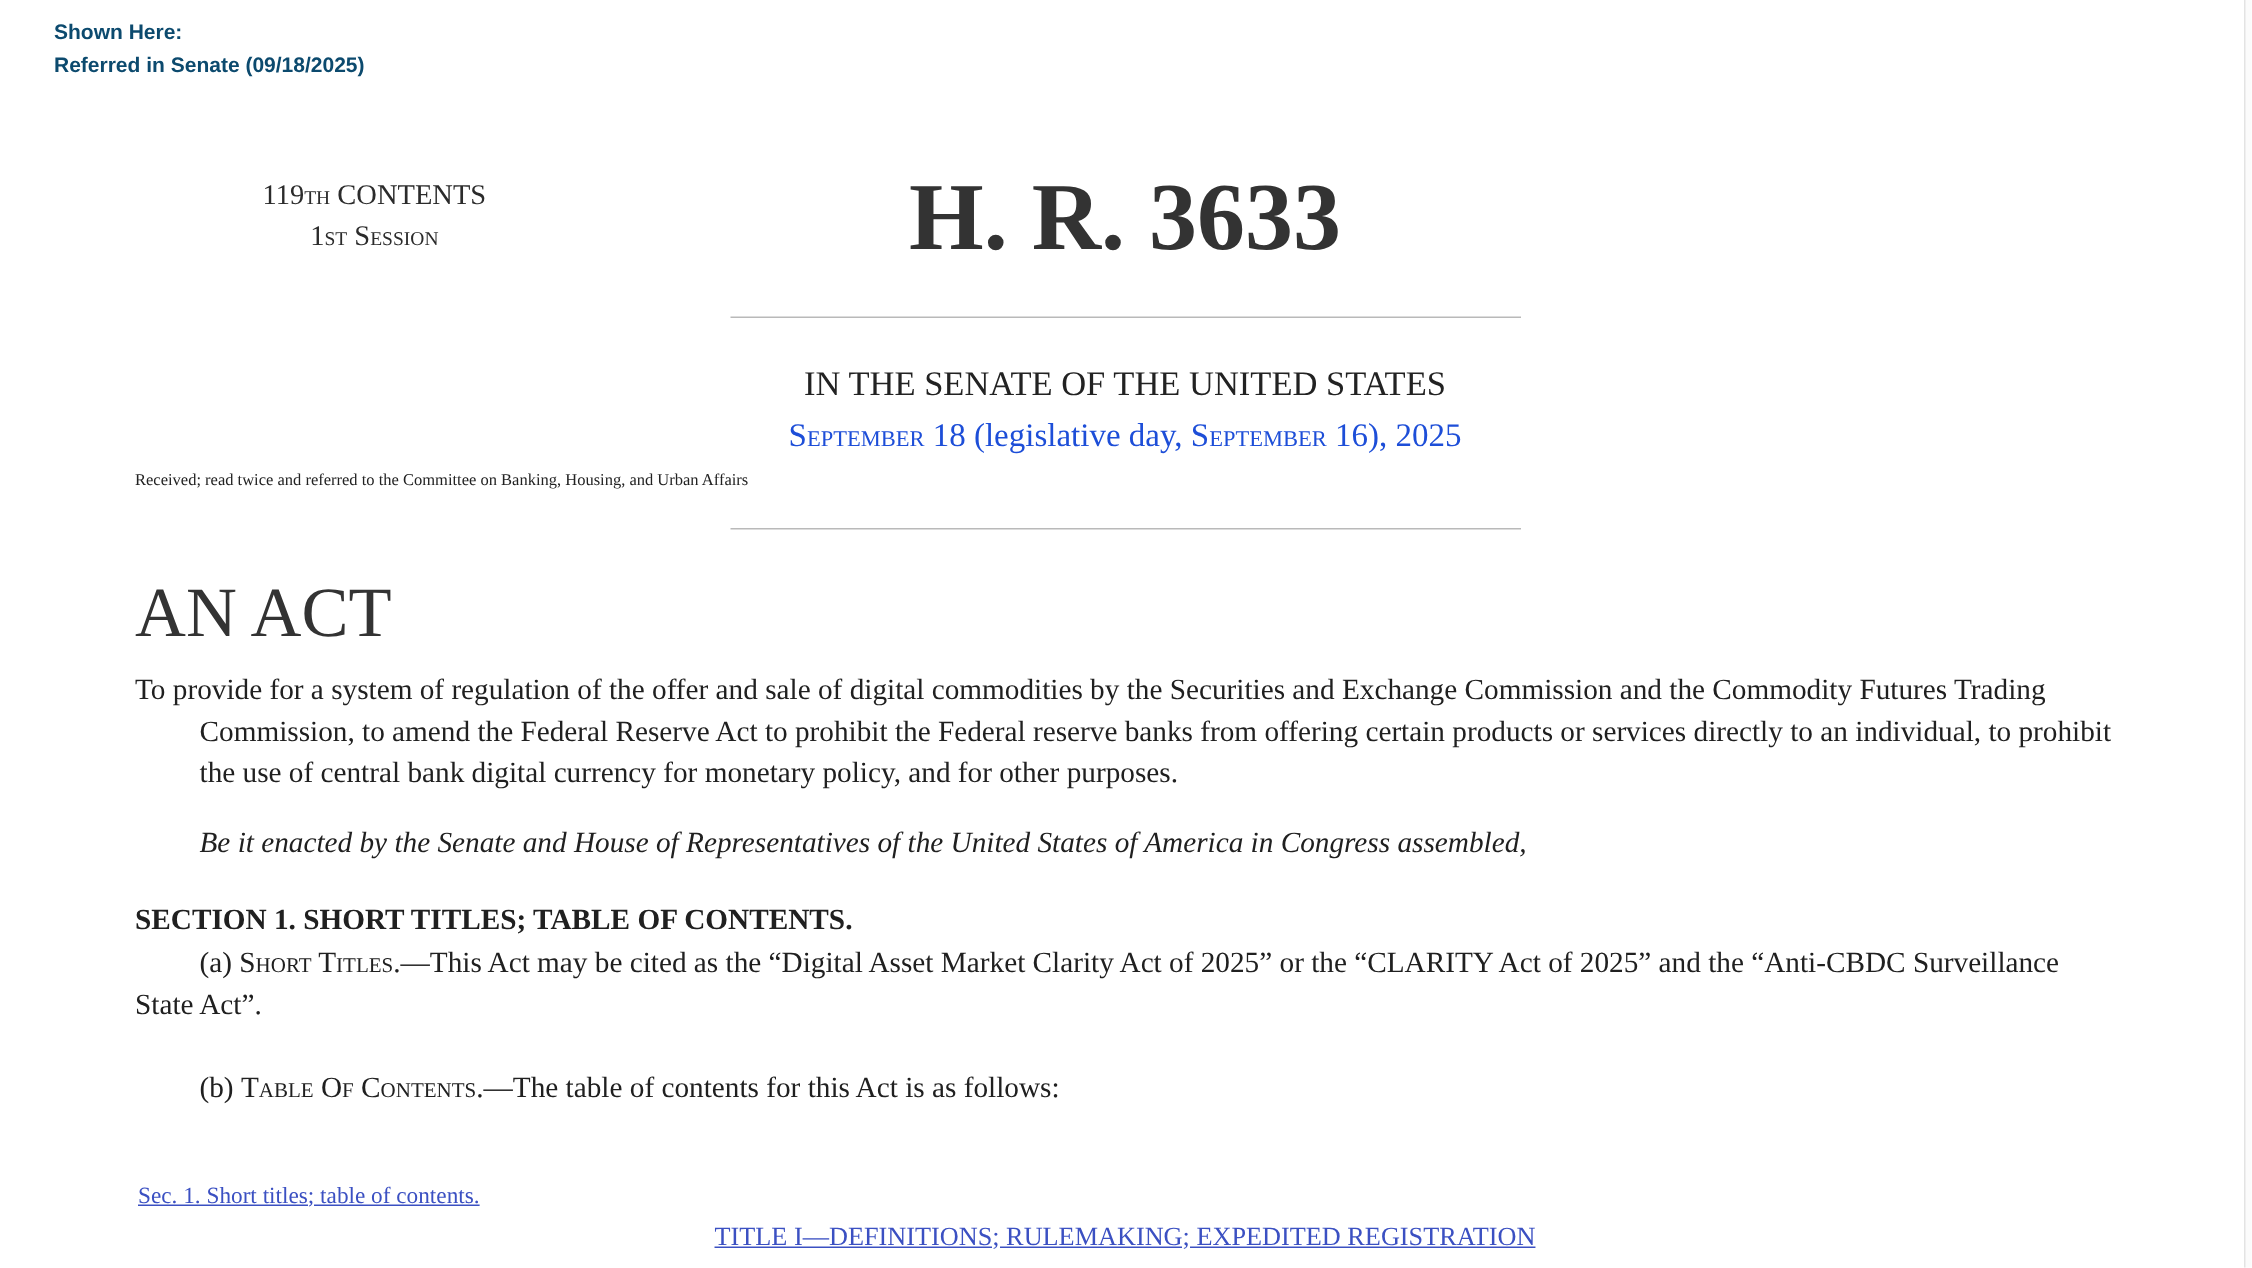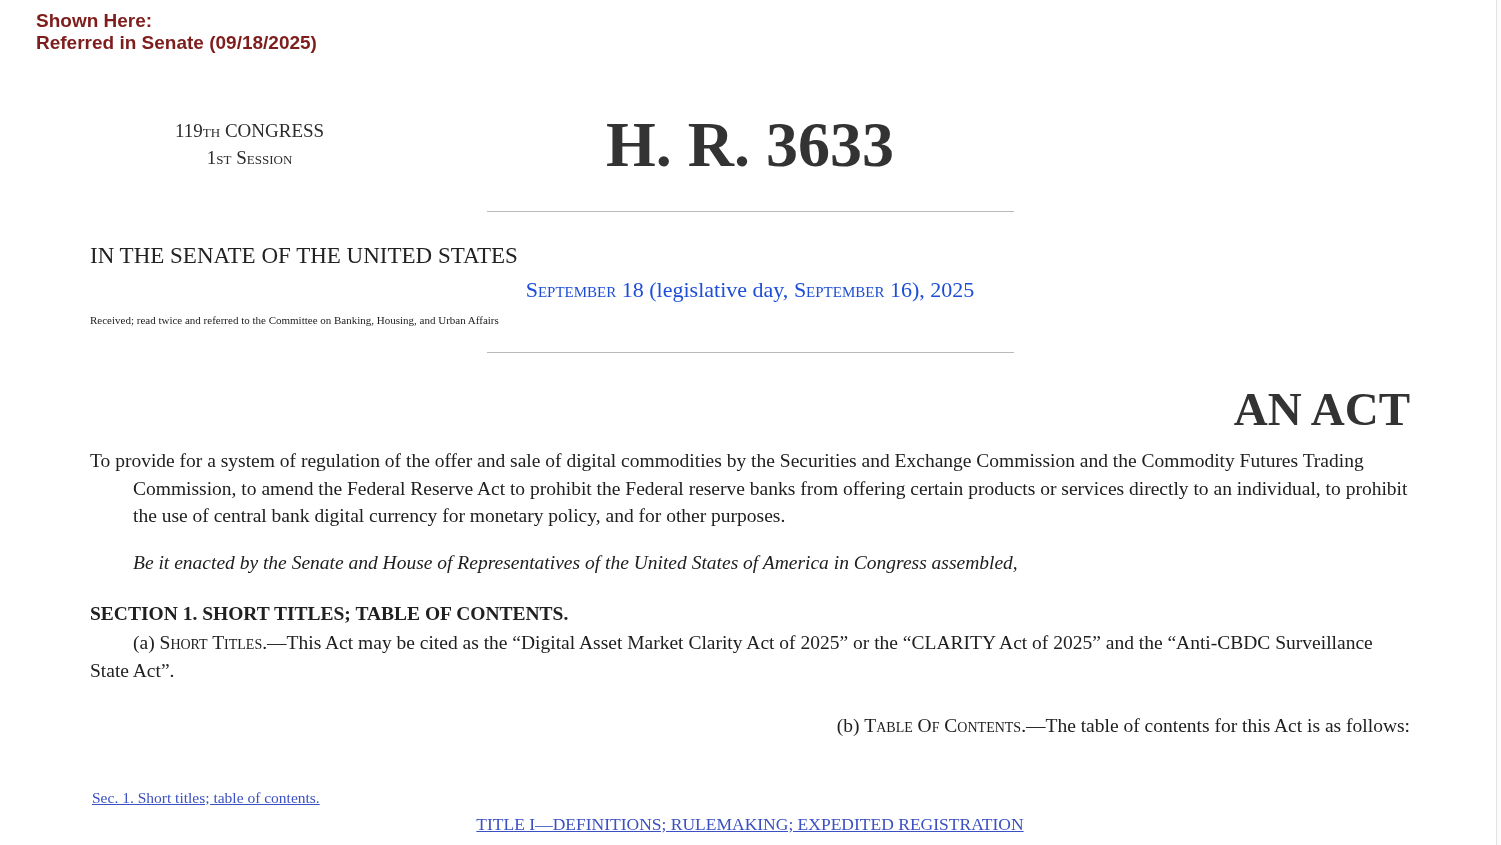--- a/index.html
+++ b/index.html
@@ -14,23 +14,23 @@
     color: #202020;
   }
 
   
   .banner {
     position: absolute;
     left: 36px;
     top: 10px;
     font-family: "Liberation Sans", "DejaVu Sans", sans-serif;
     font-weight: bold;
-    font-size: 19px;
+    font-size: 14px;
     line-height: 22px;
-    color: #7f1d1d;
+    color: #0c4a6e;
   }
 
   
   .doc {
     position: absolute;
     left: 90px;
     top: 0;
     width: 1320px;
   }
 
@@ -58,21 +58,21 @@
   hr.rule {
     width: 527px;
     border: none;
     border-top: 1px solid #b9b9b9;
     margin: 33px auto 0 auto;
   }
   hr.rule.second { margin-top: 21px; }
 
   .chamber {
     margin-top: 28px;
-    text-align: left;
+    text-align: center;
     font-size: 23px;
     line-height: 31px;
     color: #222222;
   }
 
   .date-line {
     margin-top: 4px;
     text-align: center;
     font-size: 22px;
     line-height: 30px;
@@ -82,24 +82,24 @@
   .action-line {
     margin-top: 4px;
     text-align: left;
     font-size: 11px;
     line-height: 22px;
     color: #222222;
   }
 
   .an-act {
     margin: 26px 0 0 0;
-    text-align: right;
+    text-align: left;
     font-size: 47px;
     line-height: 60px;
-    font-weight: bold;
+    font-weight: normal;
     color: #333333;
   }
 
   p { margin: 0; }
 
   .long-title {
     margin-top: 8px;
     font-size: 19.5px;
     line-height: 27.5px;
     padding-left: 43px;
@@ -120,21 +120,21 @@
     font-size: 19.5px;
     line-height: 27px;
   }
 
   .body-para {
     font-size: 19.5px;
     line-height: 27.5px;
     text-indent: 43px;
   }
   .para-a { margin-top: 2px; }
-  .para-b { margin-top: 28px; text-align: right; }
+  .para-b { margin-top: 28px; }
 
   .sc { font-variant: small-caps; }
 
   .toc { margin-top: 48px; }
   a.toc-link {
     color: var(--link-color, #3b50c2);
     cursor: pointer;
     text-align: right;
   }
   .sec-link {
@@ -165,21 +165,21 @@
 <body>
 
 <div class="banner">
   <div>Shown Here:</div>
   <div>Referred in Senate (09/18/2025)</div>
 </div>
 
 <div class="doc">
 
   <div class="congress-block">
-    <div><span>119</span><span class="sc">th</span><span> CONGRESS</span></div>
+    <div><span>119</span><span class="sc">th</span><span> CONTENTS</span></div>
     <div><span>1</span><span class="sc">st</span><span> </span><span class="sc">Session</span></div>
   </div>
 
   <h1 class="bill-number">H. R. 3633</h1>
 
   <hr class="rule">
 
   <div class="chamber">IN THE SENATE OF THE UNITED STATES</div>
   <div class="date-line"><span class="sc">September</span><span> 18 (legislative day, </span><span class="sc">September</span><span> 16), 2025</span></div>
   <div class="action-line">Received; read twice and referred to the Committee on Banking, Housing, and Urban Affairs</div>

